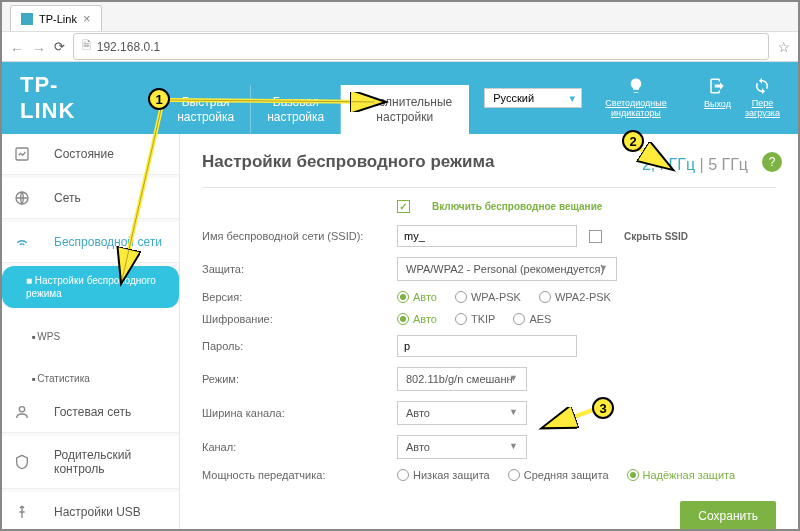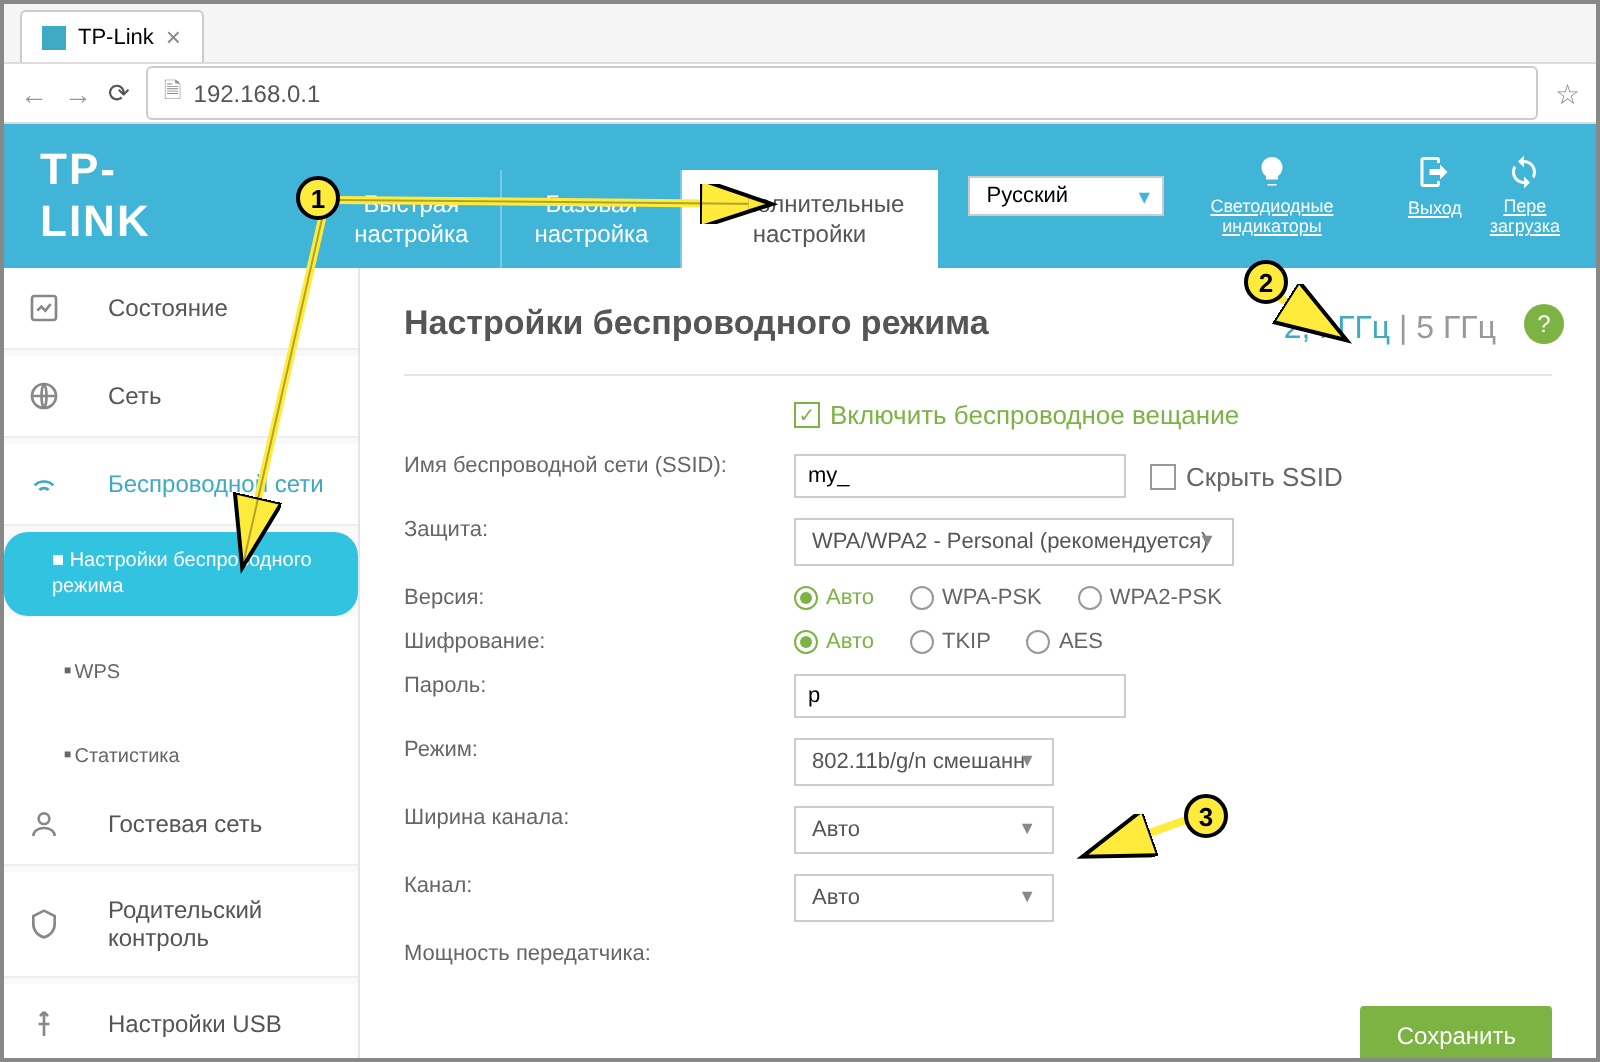--- a/index.html
+++ b/index.html
@@ -31,28 +31,28 @@
 .sb-icon { width: 16px; height: 16px; flex-shrink: 0; }
 .sb-sub { background: #31c3e0; color: #fff; padding: 8px 12px 8px 24px; font-size: 10px; line-height: 1.3; border-radius: 12px; }
 .sb-sub-item { padding: 23px 12px 8px 30px; font-size: 10px; color: #666; background: #fff; cursor: pointer; }
 .sb-sub-item::before { content: '■ '; font-size: 6px; vertical-align: middle; }
 .main { flex: 1; padding: 18px 22px; overflow-y: auto; position: relative; }
 .freq-switch { position: absolute; top: 22px; right: 50px; font-size: 16px; color: #999; }
 .freq-switch .active { color: #40a9c4; }
 .help-btn { position: absolute; top: 18px; right: 16px; width: 20px; height: 20px; background: #7cb342; border-radius: 50%; color: #fff; text-align: center; line-height: 20px; font-size: 12px; }
 .page-title { font-size: 17px; color: #555; margin-bottom: 15px; }
 .divider { border-top: 1px solid #e5e5e5; margin-bottom: 12px; }
-.form-row { display: flex; align-items: flex-start; margin-bottom: 10px; font-size: 11px; color: #666; }
+.form-row { display: flex; align-items: center; margin-bottom: 10px; font-size: 11px; color: #666; }
 .form-label { width: 195px; text-align: left; }
 .form-control { flex: 1; display: flex; align-items: center; gap: 12px; }
-.text-input { border: 1px solid #ccc; padding: 4px 6px; font-size: 11px; width: 166px; }
+.text-input { border: 1px solid #ccc; padding: 4px 6px; font-size: 11px; width: 180px; }
 .select-box { border: 1px solid #ccc; padding: 5px 8px; font-size: 11px; width: 220px; position: relative; background: #fff; color: #555; }
 .select-box::after { content: '▼'; position: absolute; right: 8px; font-size: 9px; color: #888; }
 .select-box.narrow { width: 130px; }
-.checkbox-label { display: flex; align-items: center; gap: 5px; font-size: 13px; }
+.checkbox-label { display: flex; align-items: center; gap: 22px; font-size: 10px; font-weight: bold; }
 .cb { width: 13px; height: 13px; border: 1px solid #999; display: inline-flex; align-items: center; justify-content: center; font-size: 10px; }
 .cb.checked { color: #7cb342; border-color: #7cb342; }
 .cb.checked::before { content: '✓'; }
 .radio-group { display: flex; gap: 18px; }
 .radio-label { display: flex; align-items: center; gap: 4px; font-size: 11px; }
 .radio { width: 12px; height: 12px; border: 1px solid #999; border-radius: 50%; display: inline-flex; align-items: center; justify-content: center; }
 .radio.checked { border-color: #7cb342; }
 .radio.checked::before { content: ''; width: 6px; height: 6px; background: #7cb342; border-radius: 50%; }
 .radio-label.checked { color: #7cb342; }
 .enable-row { margin-left: 195px; margin-bottom: 12px; }
@@ -260,20 +260,34 @@
 
     <div class="form-row">
       <div class="form-label">Канал:</div>
       <div class="form-control">
         <div class="select-box narrow">Авто</div>
       </div>
     </div>
 
     <div class="form-row">
       <div class="form-label">Мощность передатчика:</div>
+      <div class="form-control radio-group">
+        <label class="radio-label">
+            <span class="radio"></span>
+            <span>Низкая защита</span>
+          </label>
+        <label class="radio-label">
+            <span class="radio"></span>
+            <span>Средняя защита</span>
+          </label>
+        <label class="radio-label checked">
+            <span class="radio checked"></span>
+            <span>Надёжная защита</span>
+          </label>
+      </div>
     </div>
 
     <button class="save-btn">Сохранить</button>
   </div>
 </div>
 
 <div class="annotation" style="top:86px;left:146px">
     <div class="num-marker">1</div>
   </div>
 <div class="annotation" style="top:128px;left:620px">

